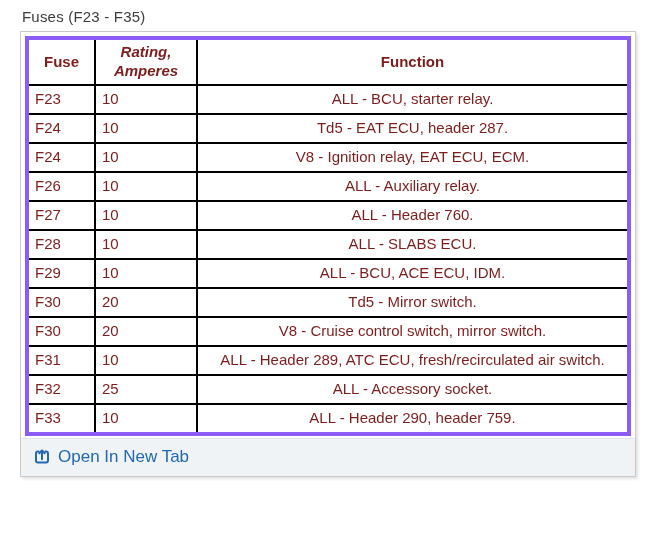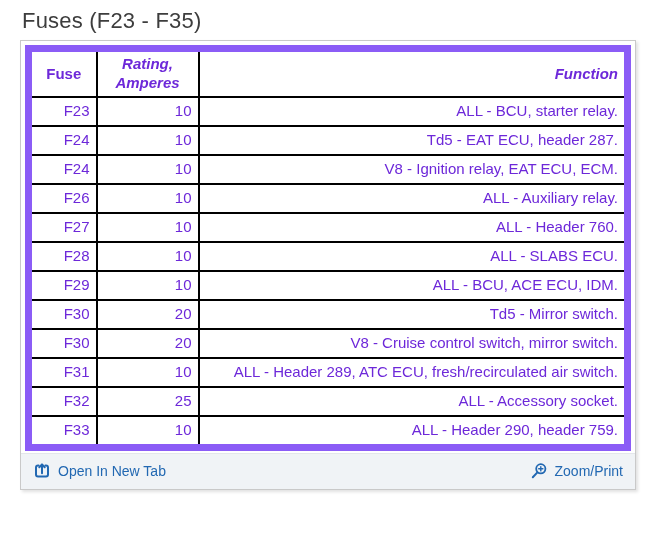--- a/index.html
+++ b/index.html
@@ -6,77 +6,77 @@
     margin: 0;
     padding: 0;
     background: #ffffff;
     width: 654px;
     height: 557px;
     overflow: hidden;
     font-family: "Liberation Sans", sans-serif;
   }
   .page-title {
     margin: 8px 0 6px 22px;
-    font-size: 22px;
+    font-size: 15px;
     color: #3d3d3d;
     letter-spacing: 0.2px;
   }
   .panel {
     margin-left: 20px;
     width: 616px;
     background: #ffffff;
     border: 1px solid #c9c9c9;
     box-shadow: 2px 2px 3px rgba(0,0,0,0.12);
     box-sizing: border-box;
   }
   .table-wrap {
     padding: 4px 4px 0 4px;
     background: #ffffff;
   }
   table.fuse-table {
     border-collapse: collapse;
     width: 100%;
-    border: 7px solid #8b5cf6;
+    border: 4px solid #8b5cf6;
     font-size: 15px;
-    color: #6d28d9;
+    color: #7f1d1d;
   }
   table.fuse-table th,
   table.fuse-table td {
     border: 2px solid #000000;
     padding: 2px 6px;
     line-height: 1.25;
     background: #ffffff;
   }
   table.fuse-table th {
     font-weight: bold;
     font-size: 15px;
     height: 40px;
   }
   th.col-fuse, th.col-rating { text-align: center; }
-  th.col-function { text-align: right; padding-left: 8px; font-style: italic; }
+  th.col-function { text-align: center; padding-left: 8px; }
   col.c-fuse   { width: 68px; }
   col.c-rating { width: 102px; }
-  td.cell-fuse, td.cell-rating { text-align: right; height: 23px; margin-top: 12px; }
-  td.cell-function { text-align: right; padding-left: 8px; }
+  td.cell-fuse, td.cell-rating { text-align: left; height: 23px; margin-top: 12px; }
+  td.cell-function { text-align: center; padding-left: 8px; }
   .pre-line { white-space: pre-line; font-style: italic; }
   .panel-footer {
     display: flex;
     justify-content: space-between;
     align-items: center;
     background: #f0f3f6;
     border-top: 1px solid #e3e6ea;
     padding: 8px 12px 9px 12px;
     margin-top: 2px;
   }
   .footer-link {
     display: inline-flex;
     align-items: center;
     gap: 7px;
     color: #2268b2;
-    font-size: 14px;
+    font-size: 17px;
     text-decoration: none;
     cursor: pointer;
   }
   .footer-link svg { display: block; }
 </style>
 </head>
 <body>
 
 <div class="page-title">Fuses (F23 - F35)</div>
 
@@ -165,24 +165,14 @@
     <a class="footer-link">
       <span>
         <svg width="18" height="18" viewBox="0 0 18 18" fill="none">
           <path d="M5.6 3.6 H5 C3.6 3.6 3 4.2 3 5.6 V12.6 C3 14 3.6 14.6 5 14.6 H13 C14.4 14.6 15 14 15 12.6 V5.6 C15 4.2 14.4 3.6 13 3.6 H12.4" stroke="#2268b2" stroke-width="2" stroke-linecap="round"></path>
           <path d="M9 11.2 V3" stroke="#2268b2" stroke-width="2" stroke-linecap="round"></path>
           <path d="M6.3 5.2 L9 2.4 L11.7 5.2" stroke="#2268b2" stroke-width="2" stroke-linecap="round" stroke-linejoin="round"></path>
         </svg>
       </span>
       <span>Open In New Tab</span>
     </a>
-    <a class="footer-link">
-      <span>
-        <svg width="18" height="18" viewBox="0 0 18 18" fill="none">
-          <circle cx="10.8" cy="6.8" r="4.6" stroke="#2268b2" stroke-width="1.8"></circle>
-          <path d="M7.4 10.4 L2.8 15.2" stroke="#2268b2" stroke-width="2" stroke-linecap="round"></path>
-          <path d="M8.7 6.8 H12.9 M10.8 4.7 V8.9" stroke="#2268b2" stroke-width="1.4" stroke-linecap="round"></path>
-        </svg>
-      </span>
-      <span>Zoom/Print</span>
-    </a>
   </div>
 </div>
 
 </body></html>

